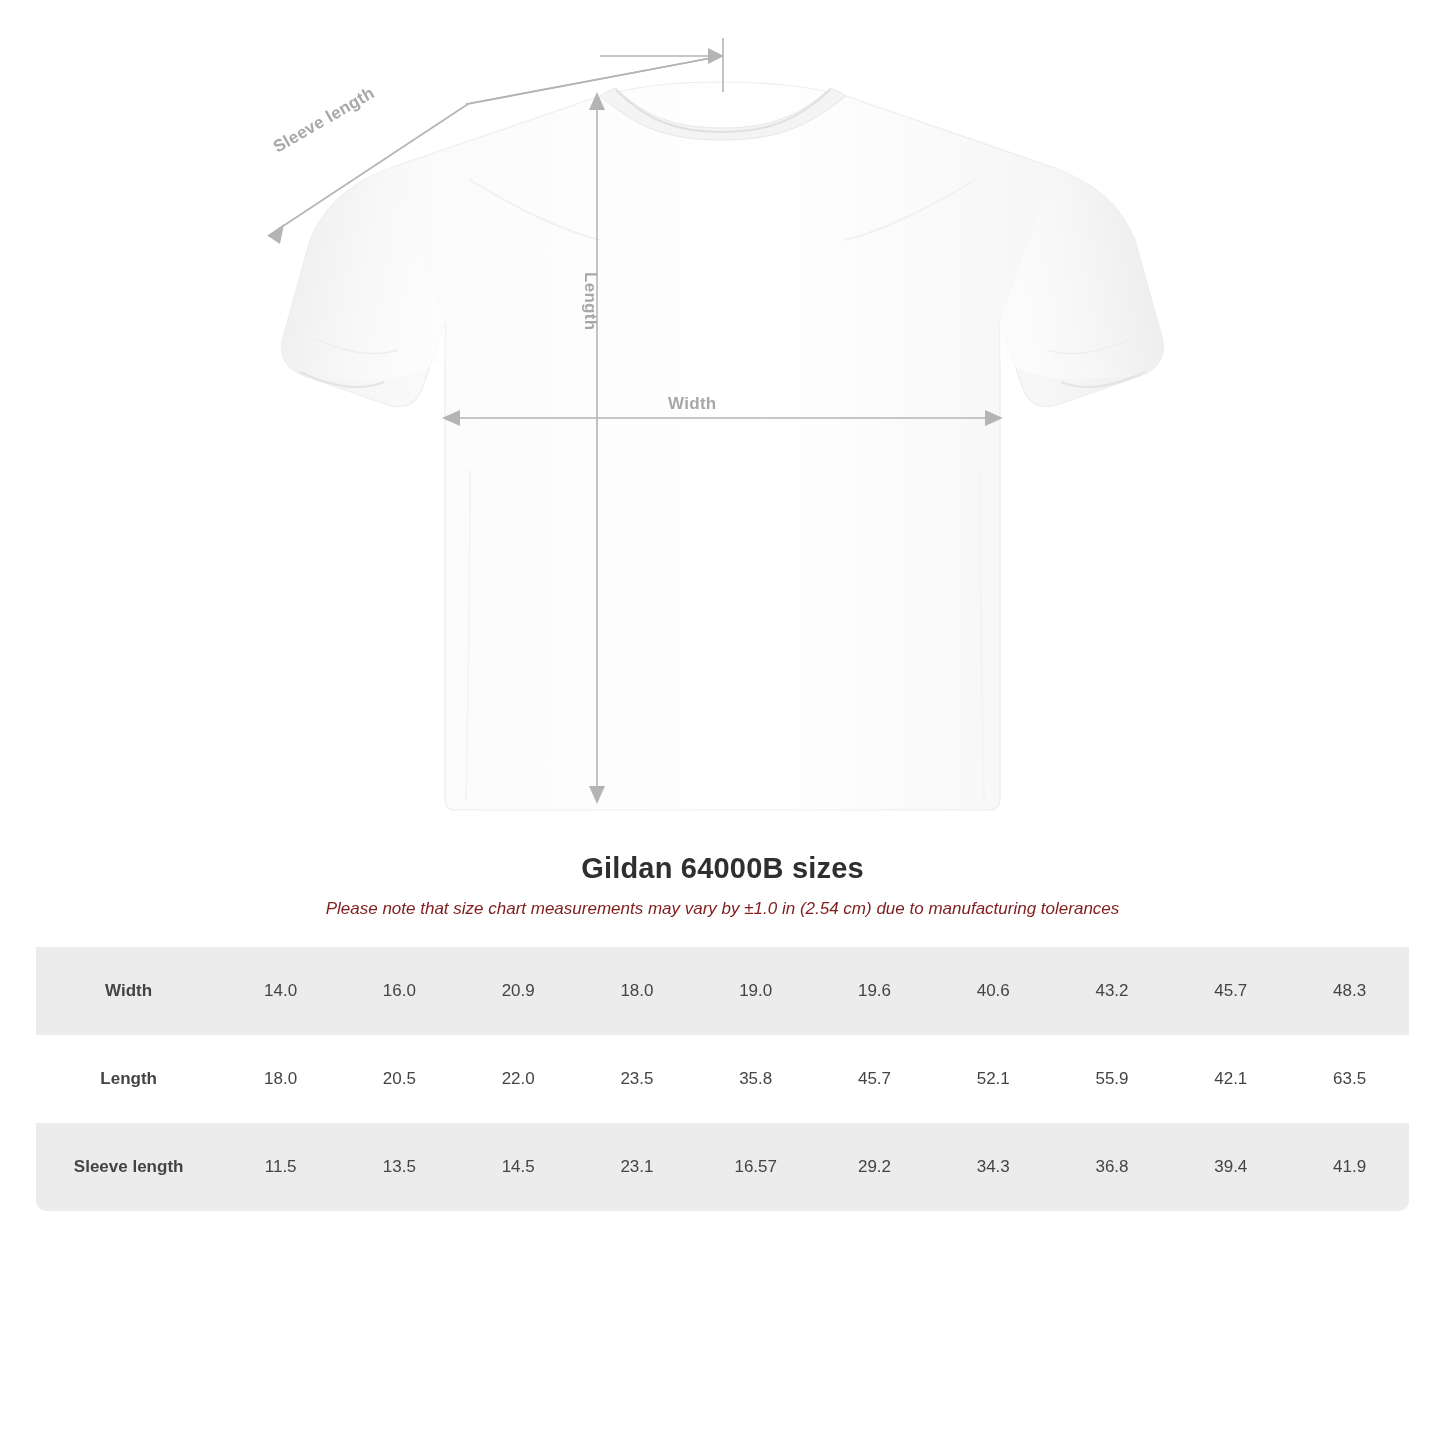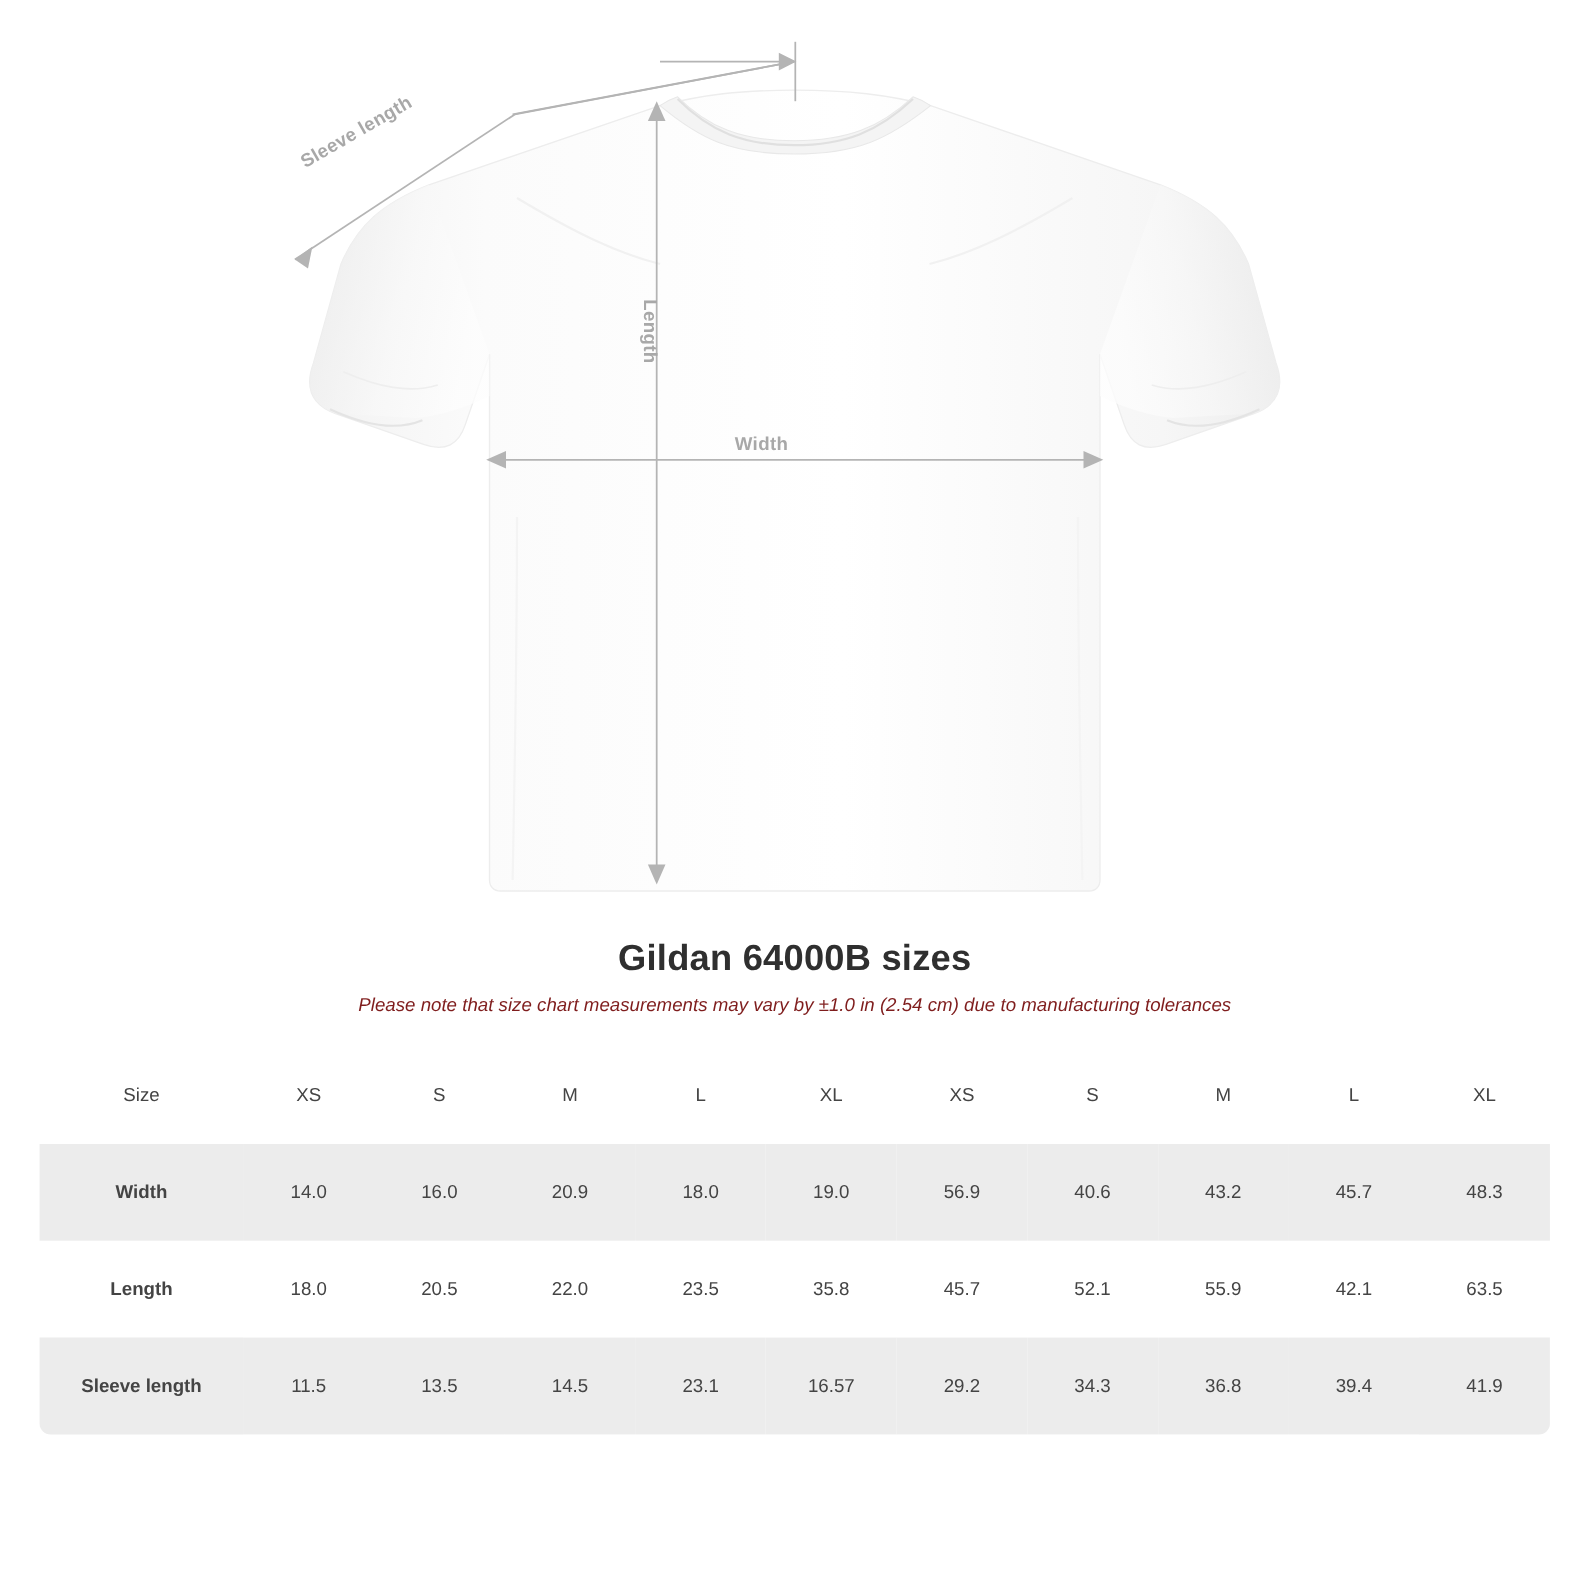--- a/index.html
+++ b/index.html
@@ -63,21 +63,21 @@
     left: 668px;
     top: 394px;
   }
 
   
   .title-block {
     text-align: center;
     margin-top: 22px;
   }
   .chart-title {
-    font-size: 33px;
+    font-size: 29px;
     font-weight: bold;
     color: #2f2f2f;
     margin: 0;
     letter-spacing: 0.2px;
   }
   .chart-note {
     font-size: 17px;
     font-style: italic;
     color: #7f1d1d;
     margin: 14px 0 0 0;
@@ -269,42 +269,29 @@
           <col class="c-cell">
           <col class="c-cell">
         <col class="c-cell">
           <col class="c-cell">
           <col class="c-cell">
           <col class="c-cell">
           <col class="c-cell">
       </colgroup>
       <tbody>
 
-        <tr class="sub-row">
-          <td class="rowhead">Size</td>
-          <td>XS</td>
-          <td>S</td>
-          <td>M</td>
-          <td>L</td>
-          <td>XL</td>
-          <td>XS</td>
-          <td>S</td>
-          <td>M</td>
-          <td>L</td>
-          <td>XL</td>
-        </tr>
 
         <tr class="data-row shade">
           <td class="rowlabel">Width</td>
           <td>14.0</td>
           <td>16.0</td>
           <td>20.9</td>
           <td>18.0</td>
           <td>19.0</td>
-          <td>56.9</td>
+          <td>19.6</td>
           <td>40.6</td>
           <td>43.2</td>
           <td>45.7</td>
           <td>48.3</td>
         </tr>
 
         <tr class="data-row plain">
           <td class="rowlabel">Length</td>
           <td>18.0</td>
           <td>20.5</td>

